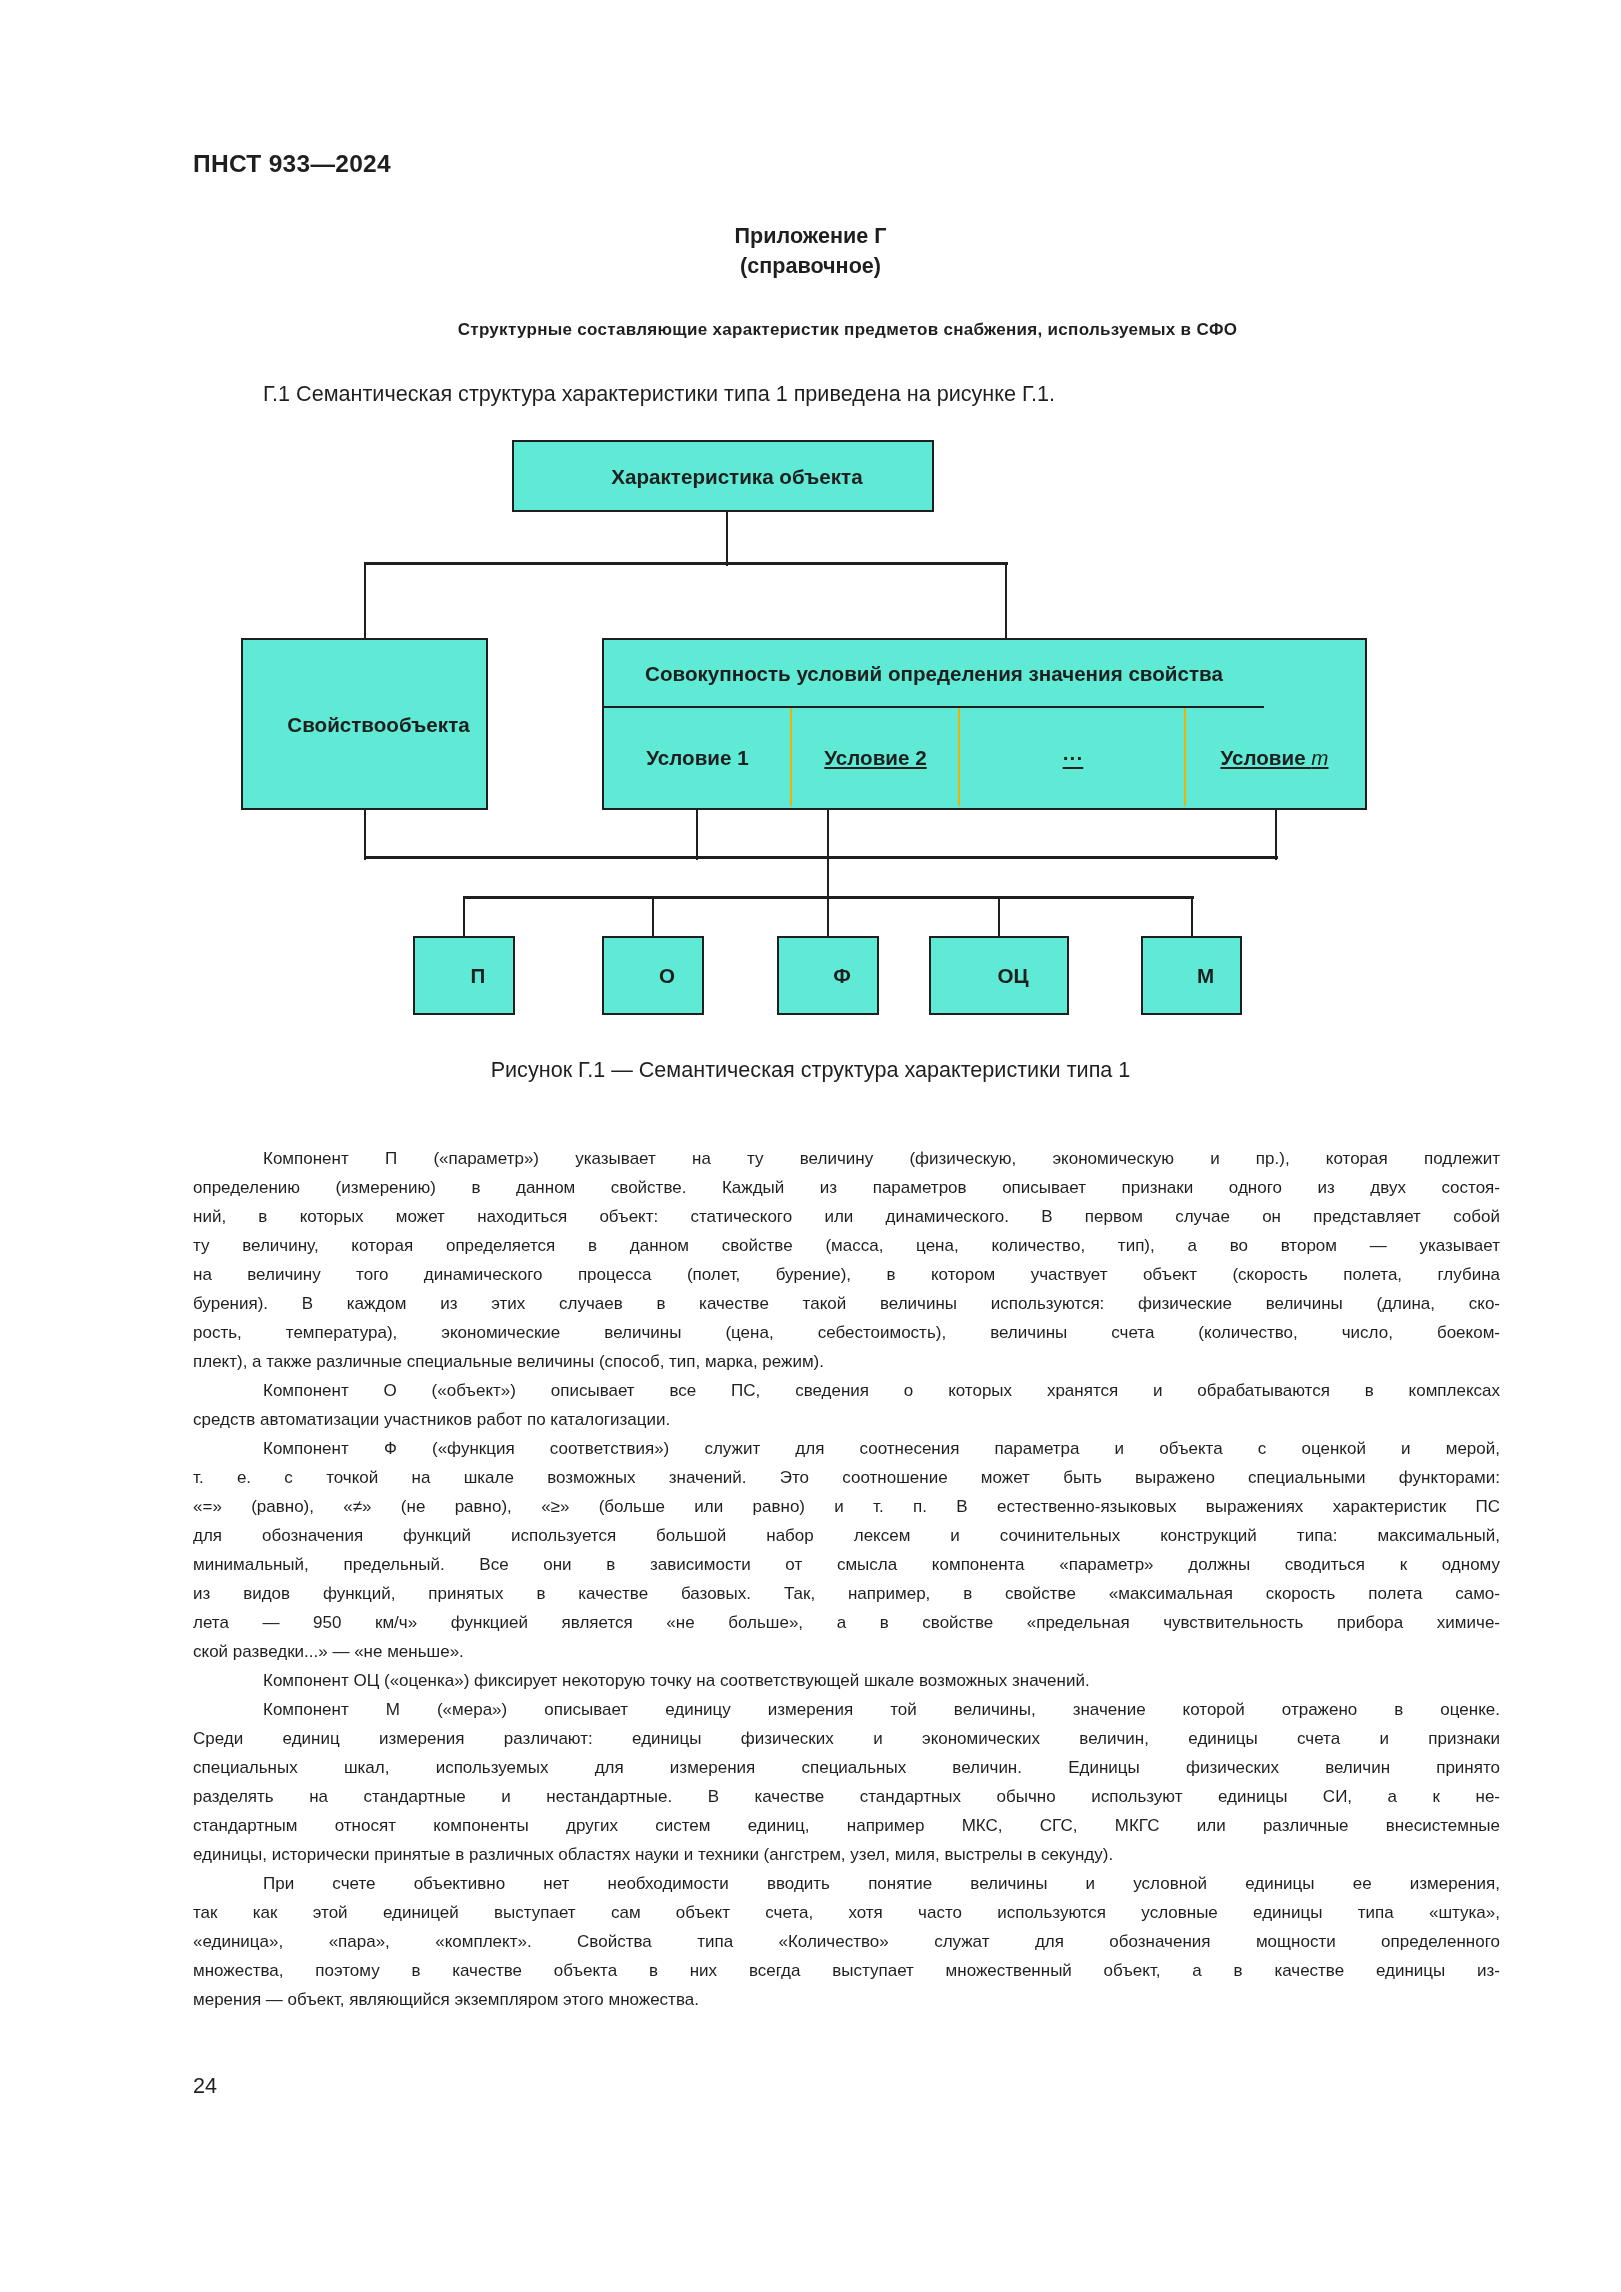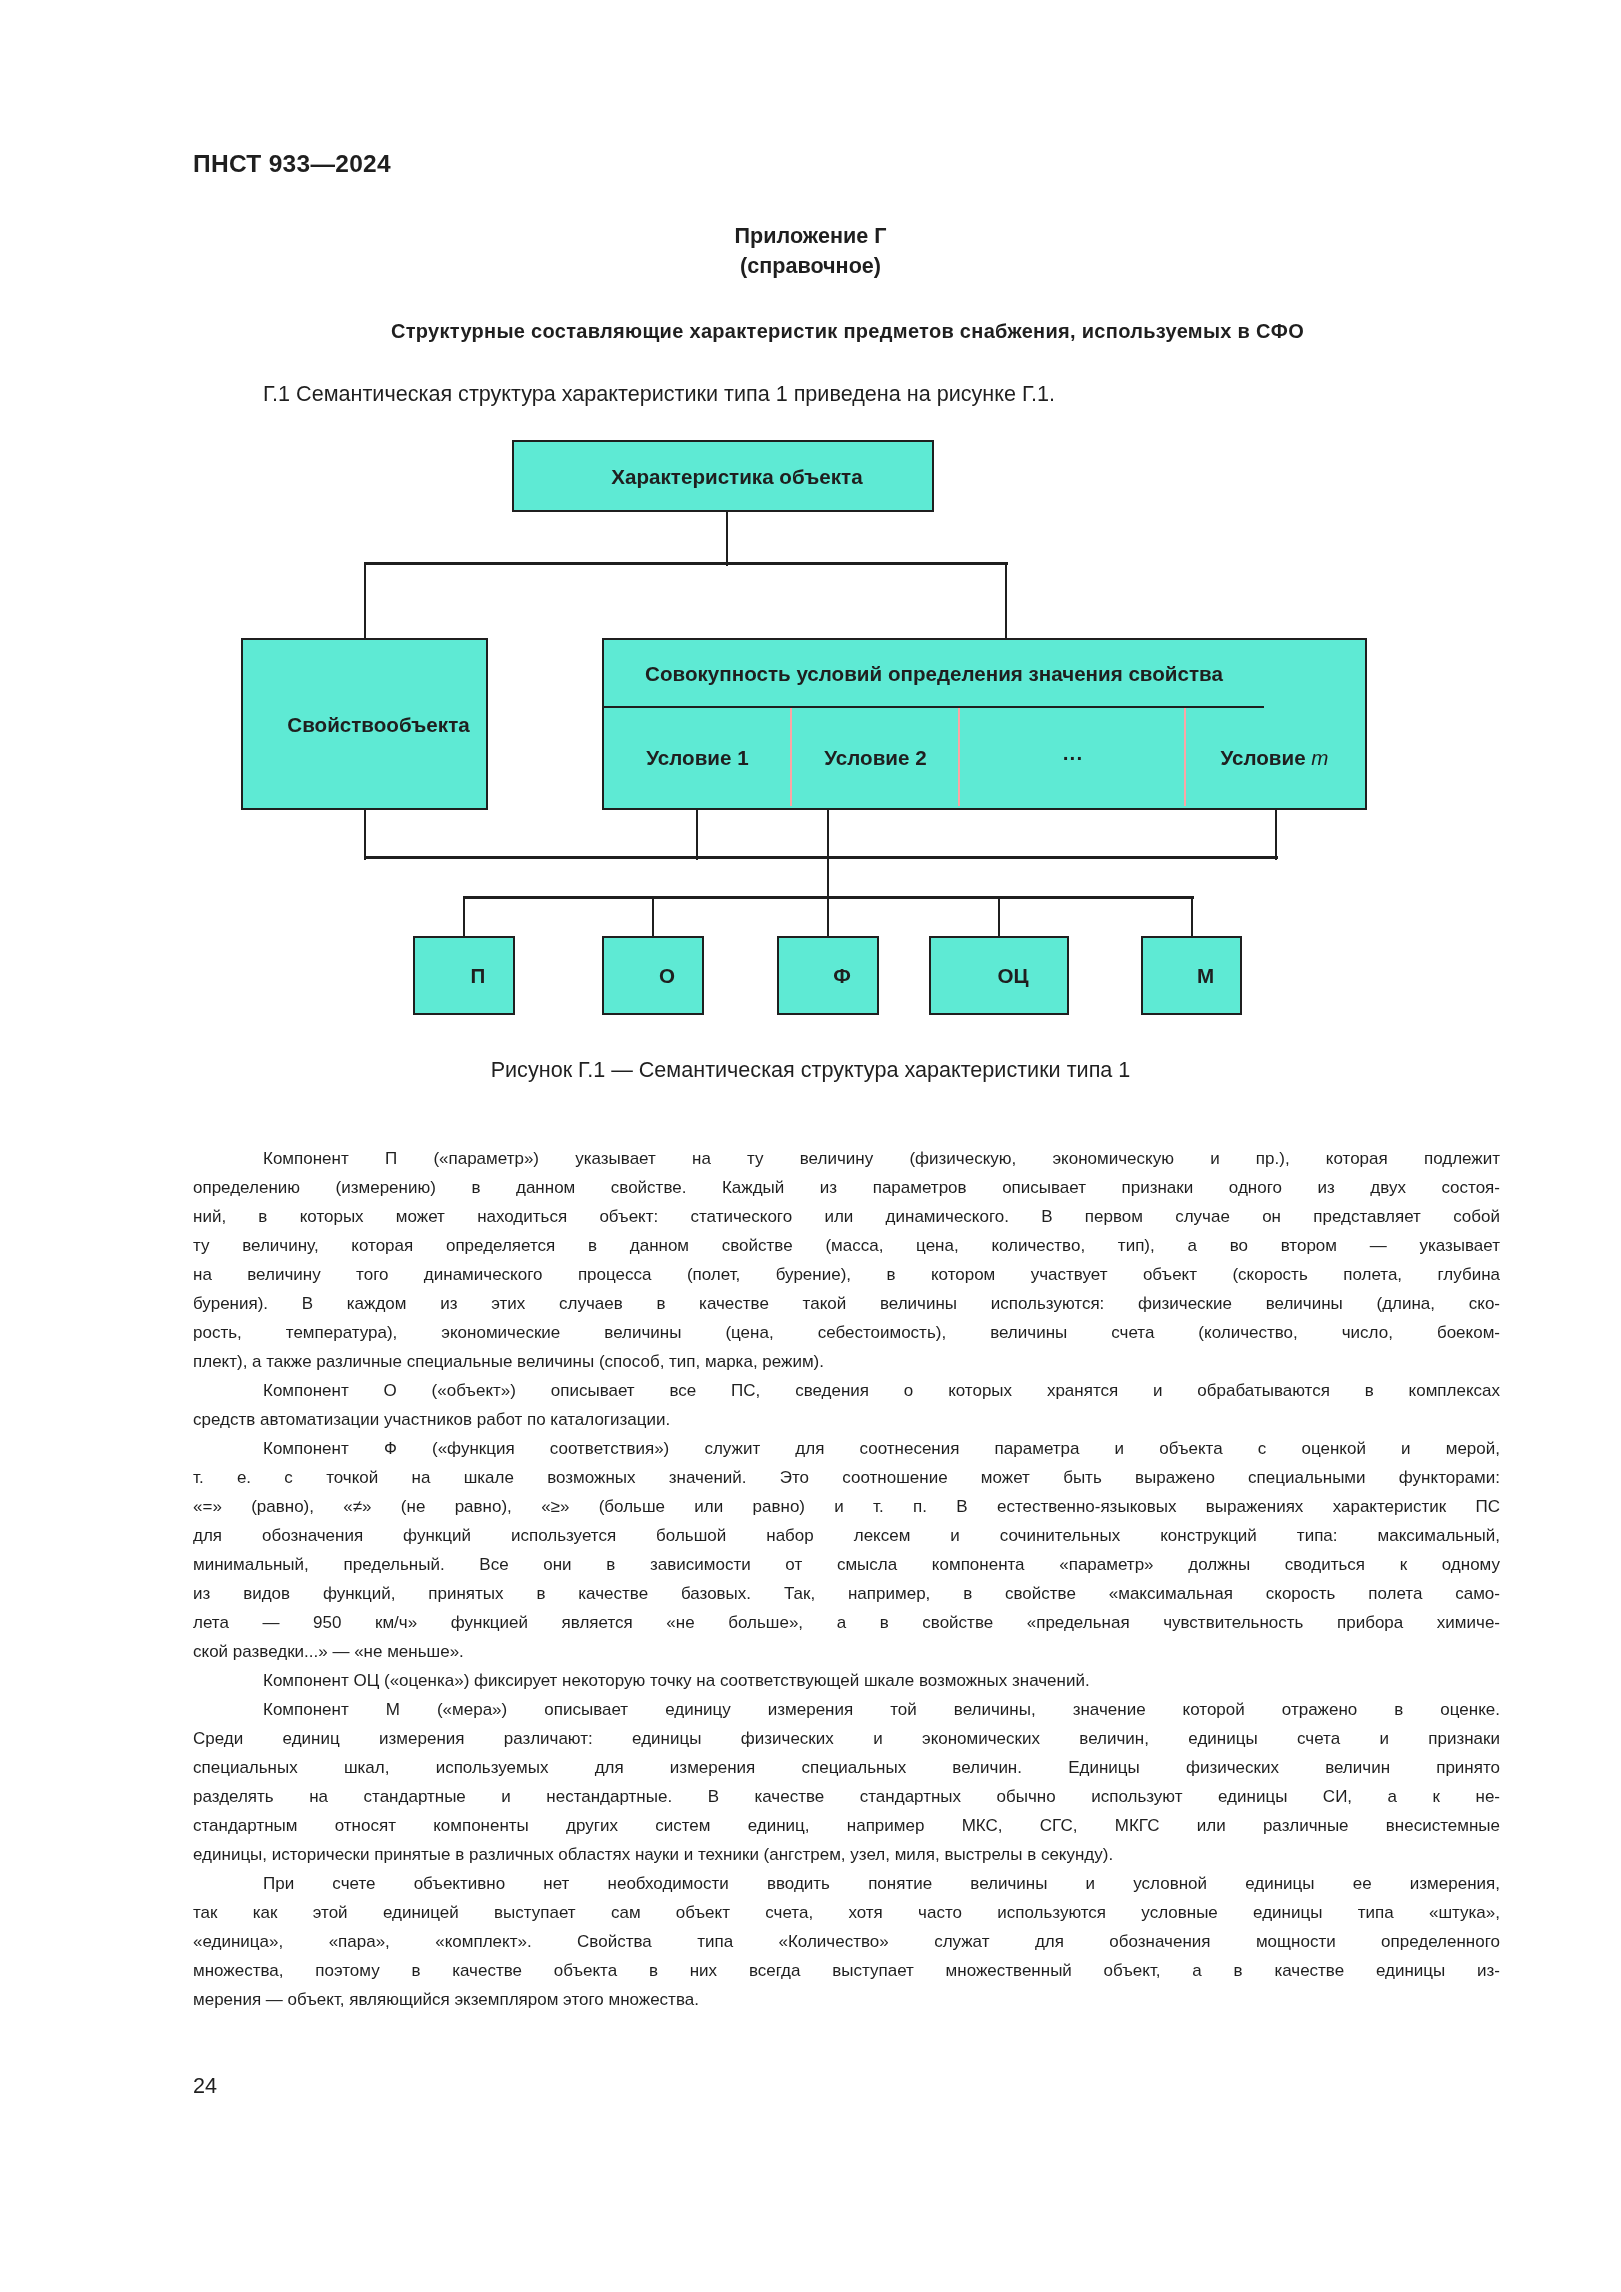--- a/index.html
+++ b/index.html
@@ -3,34 +3,34 @@
 <meta charset="utf-8">
 <style>
   html, body { margin: 0; padding: 0; background: #ffffff; }
   body { width: 1621px; height: 2293px; position: relative; overflow: hidden;
          font-family: "Liberation Sans", sans-serif; color: #1f1f1f; }
   .abs { position: absolute; }
   .hdr { left: 193px; top: 150px; font-size: 24.5px; font-weight: bold; letter-spacing: 0.3px; }
   .annex { left: 0; width: 1621px; text-align: center; font-size: 21.6px; font-weight: bold; }
   .annex1 { top: 223px; }
   .annex2 { top: 253px; }
-  .title { left: 193px; width: 1309px; top: 320px; text-align: center; font-size: 20px; font-weight: bold; letter-spacing: 0.3px; }
+  .title { left: 193px; width: 1309px; top: 320px; text-align: center; font-size: 17px; font-weight: bold; letter-spacing: 0.3px; }
   .intro { left: 263px; top: 381px; font-size: 21.6px; }
   .caption { left: 0; width: 1621px; top: 1057px; text-align: center; font-size: 21.6px; }
   .pagenum { left: 193px; top: 2073px; font-size: 21.6px; }
 
   
   .box { position: absolute; border: 2.9px solid #1f1f1f; box-sizing: border-box; background: #5eead4;
          display: flex; align-items: center; justify-content: center; text-align: center;
          font-weight: bold; font-size: 20.6px; line-height: 29px; padding-left: 28px; }
   .hline { position: absolute; background: #1f1f1f; height: 2.9px; }
   .vline { position: absolute; background: #1f1f1f; width: 2px; }
   .cell { position: absolute; display: flex; align-items: center; justify-content: center;
           font-weight: bold; font-size: 20.6px; box-sizing: border-box; }
-  .cell.border-l { border-left: 2px solid #fca5a5; }
+  .cell.border-l { border-left: 2px solid #eab308; text-decoration: underline; }
   .italic { font-style: italic; font-weight: normal; }
 
   
   .body { position: absolute; left: 193px; width: 1307px; top: 1144px; font-size: 17px; }
   .line { height: 29px; line-height: 29px; white-space: nowrap; text-align: justify; text-align-last: justify; }
   .line.last { text-align-last: left; }
   .line.indent { padding-left: 70px; }
 </style>
 </head>
 <body>

